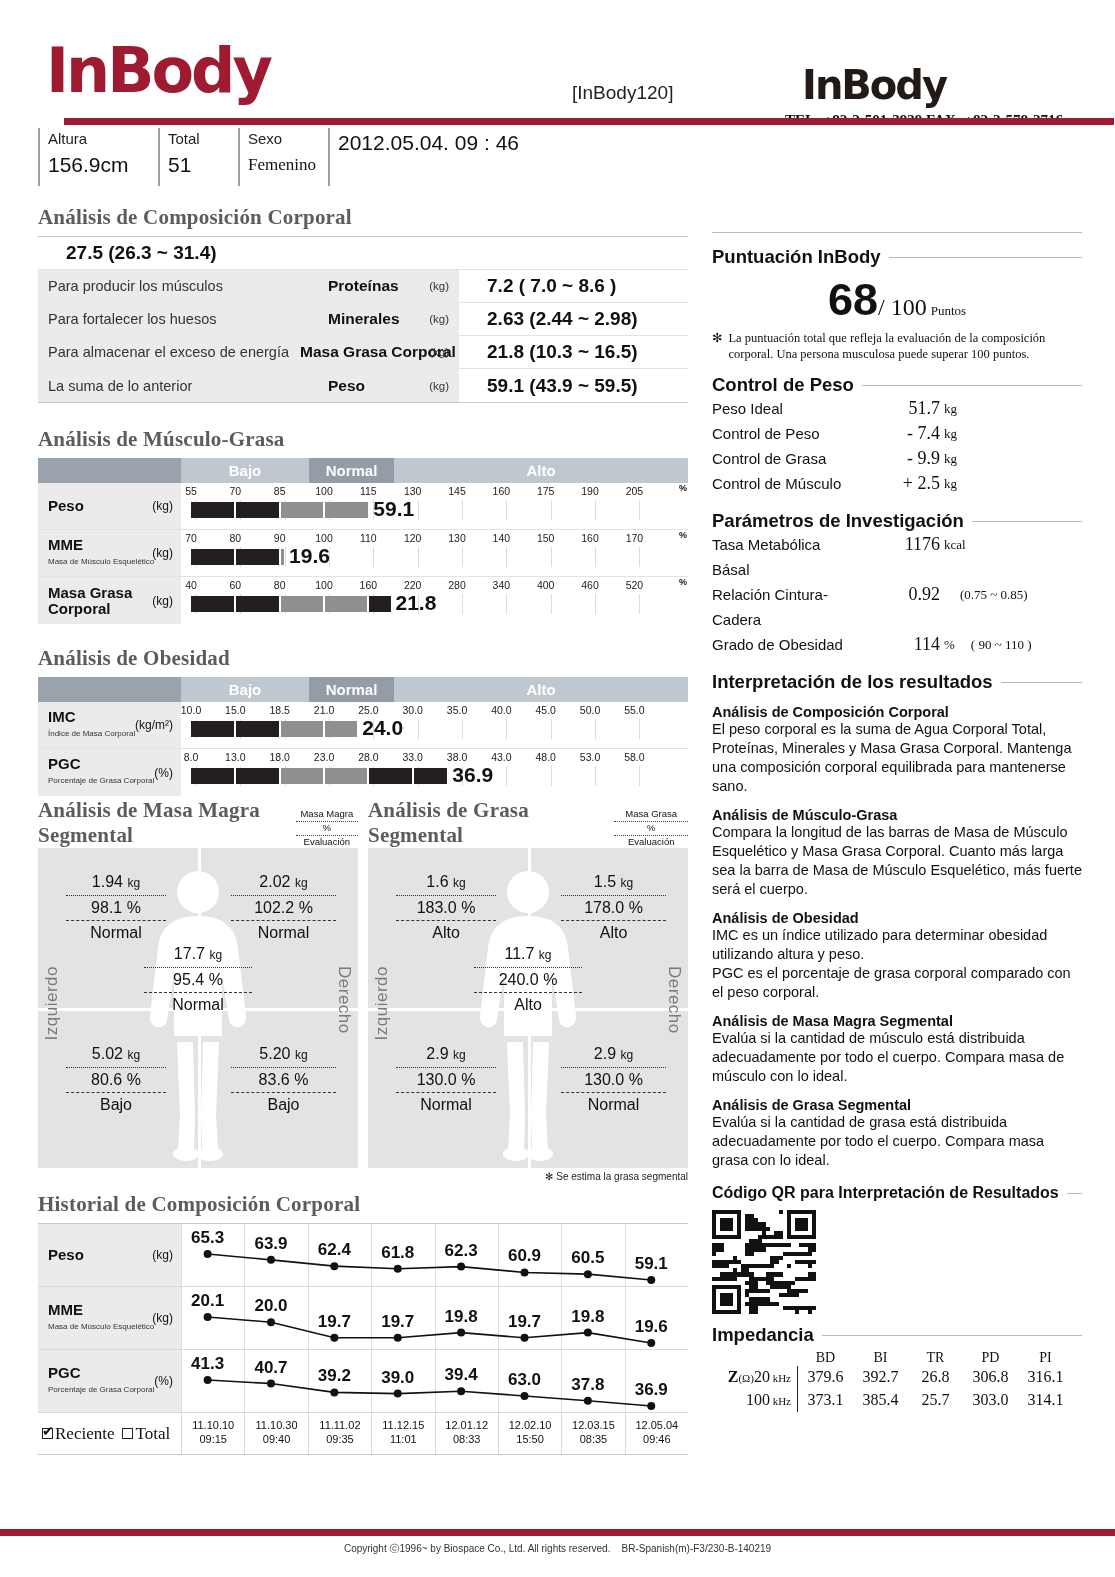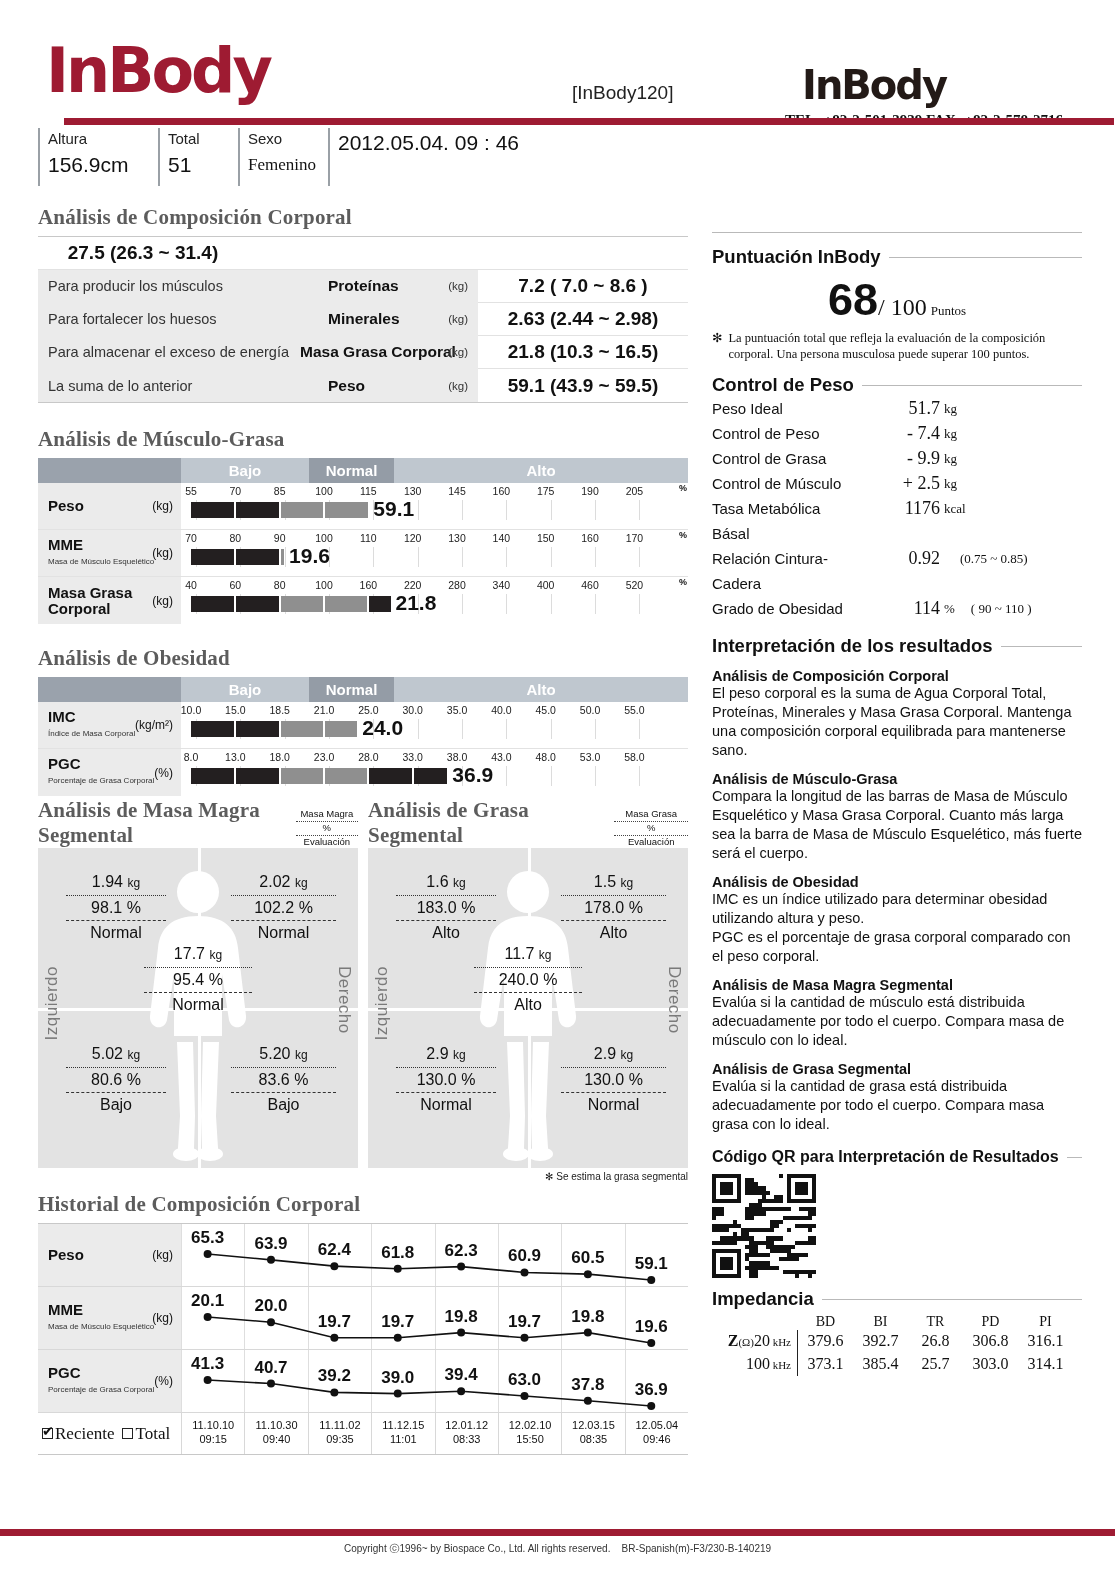--- a/index.html
+++ b/index.html
@@ -54,21 +54,21 @@
   }
 
   
   .bctable { border-top: 1px solid #c8c8c8; border-bottom: 1px solid #c8c8c8; }
   .bcrow { display: flex; height: 33px; align-items: center; border-bottom: 1px solid #e2e2e2; }
   .bcrow:last-child { border-bottom: none; }
   .bcleft { width: 440px; height: 33px; background: #ebebeb; display: flex; align-items: center; position: relative; }
   .bc-desc { font-size: 14.5px; color: #333; padding-left: 10px; }
   .bc-name { font-size: 15.5px; font-weight: bold; color: #111; position: absolute; }
   .bc-unit { font-size: 11.5px; color: #333; position: absolute; right: 10px; }
-  .bcval { width: 210px; text-align: center; font-size: 19px; font-weight: bold; }
+  .bcval { width: 210px; font-size: 19px; font-weight: bold; margin-left: 28px; }
   .bcval .rng { font-weight: bold; }
 
   
   .gradehead { display: flex; height: 25px; margin-top: 2px; }
   .gh-blank { width: 143px; background: #9aa2ac; }
   .gh-low { width: 128px; background: #bfc7cf; }
   .gh-norm { width: 85px; background: #949ca6; }
   .gh-high { width: 294px; background: #bfc7cf; }
   .gh-low, .gh-norm, .gh-high {
     color: #fff; font-weight: bold; font-size: 15px;
@@ -799,20 +799,23 @@
           <div class="v">- 9.9</div>
           <div class="u">kg</div>
         </div>
         <div class="kvrow">
           <div class="k">Control de Músculo</div>
           <div class="v">+ 2.5</div>
           <div class="u">kg</div>
         </div>
       </div>
 
+    <div class="rtitle" style="margin-top:14px">
+        <span>Parámetros de Investigación</span>
+      </div>
     <div id="rp-rows">
         <div class="kvrow">
           <div class="k">Tasa Metabólica Básal</div>
           <div class="v">1176</div>
           <div class="u">kcal</div>
           <div class="r"></div>
         </div>
         <div class="kvrow">
           <div class="k">Relación Cintura-Cadera</div>
           <div class="v">0.92</div>

